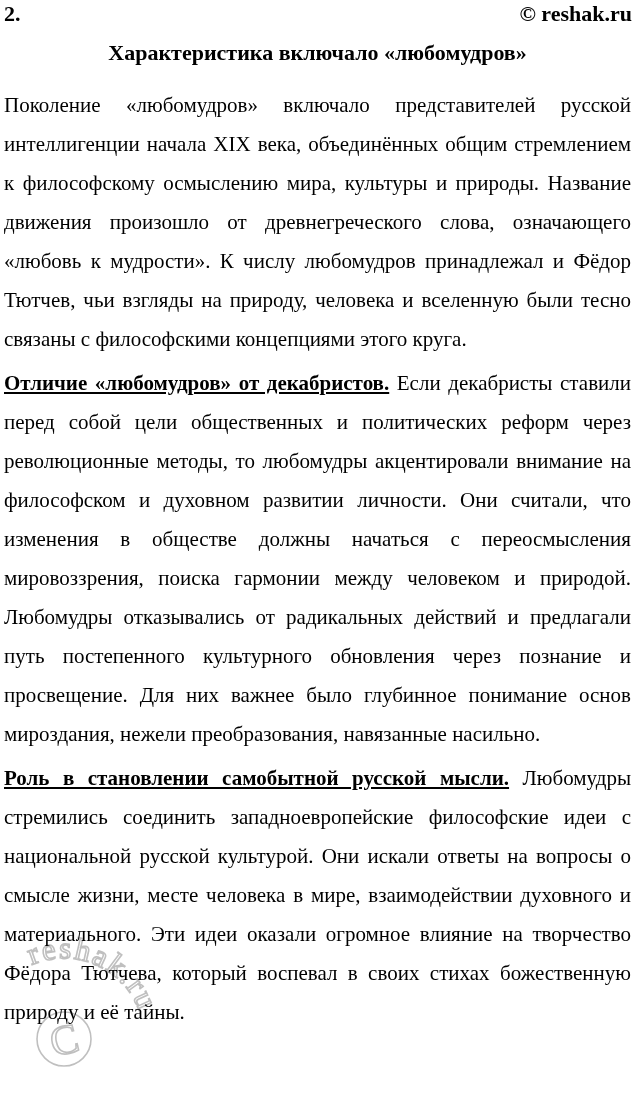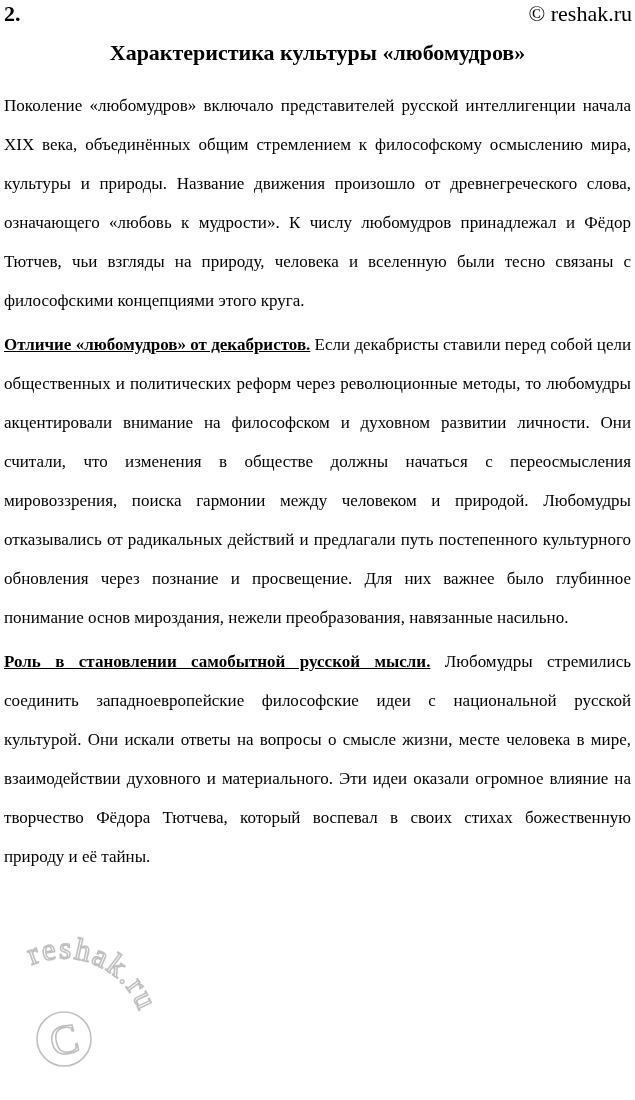--- a/index.html
+++ b/index.html
@@ -25,21 +25,21 @@
     justify-content: space-between;
     align-items: flex-start;
     font-size: 22px;
     line-height: 27px;
     z-index: 2;
   }
   .page-number {
     font-weight: bold;
   }
   .copyright-notice {
-    font-weight: normal;
+    font-weight: bold;
   }
   .doc-title {
     position: absolute;
     top: 40px;
     left: 0;
     right: 0;
     margin: 0;
     text-align: center;
     font-size: 22px;
     font-weight: bold;
@@ -48,21 +48,21 @@
   }
   .content {
     position: absolute;
     top: 86px;
     left: 4px;
     right: 4px;
     z-index: 1;
   }
   .para {
     margin: 0 0 5px 0;
-    font-size: 17px;
+    font-size: 21px;
     line-height: 39px;
     text-align: justify;
     text-align-last: left;
     hyphens: none;
   }
   .para .lead {
     font-weight: bold;
     text-decoration: underline;
   }
   .watermark {
@@ -79,21 +79,21 @@
 </head>
 <body>
 
 <div class="page">
 
   <div class="page-header">
     <span class="page-number">2.</span>
     <span class="copyright-notice">© reshak.ru</span>
   </div>
 
-  <h1 class="doc-title">Характеристика культуры «любомудров»</h1>
+  <h1 class="doc-title">Характеристика включало «любомудров»</h1>
 
   <div class="content">
     <p class="para"><b class="lead"></b> <span>Поколение «любомудров» включало представителей русской интеллигенции начала XIX века, объединённых общим стремлением к философскому осмыслению мира, культуры и природы. Название движения произошло от древнегреческого слова, означающего «любовь к мудрости». К числу любомудров принадлежал и Фёдор Тютчев, чьи взгляды на природу, человека и вселенную были тесно связаны с философскими концепциями этого круга.</span></p>
 
     <p class="para"><b class="lead">Отличие «любомудров» от декабристов.</b> <span>Если декабристы ставили перед собой цели общественных и политических реформ через революционные методы, то любомудры акцентировали внимание на философском и духовном развитии личности. Они считали, что изменения в обществе должны начаться с переосмысления мировоззрения, поиска гармонии между человеком и природой. Любомудры отказывались от радикальных действий и предлагали путь постепенного культурного обновления через познание и просвещение. Для них важнее было глубинное понимание основ мироздания, нежели преобразования, навязанные насильно.</span></p>
 
     <p class="para"><b class="lead">Роль в становлении самобытной русской мысли.</b> <span>Любомудры стремились соединить западноевропейские философские идеи с национальной русской культурой. Они искали ответы на вопросы о смысле жизни, месте человека в мире, взаимодействии духовного и материального. Эти идеи оказали огромное влияние на творчество Фёдора Тютчева, который воспевал в своих стихах божественную природу и её тайны.</span></p>
   </div>
 
   <svg class="watermark" viewBox="0 0 180 175" xmlns="http://www.w3.org/2000/svg">

